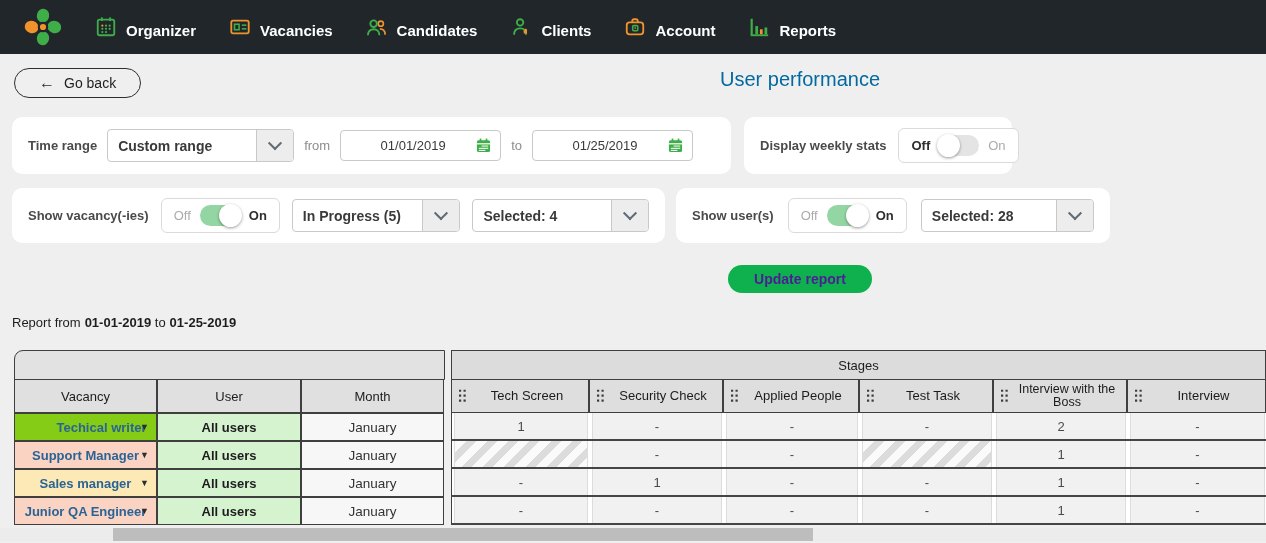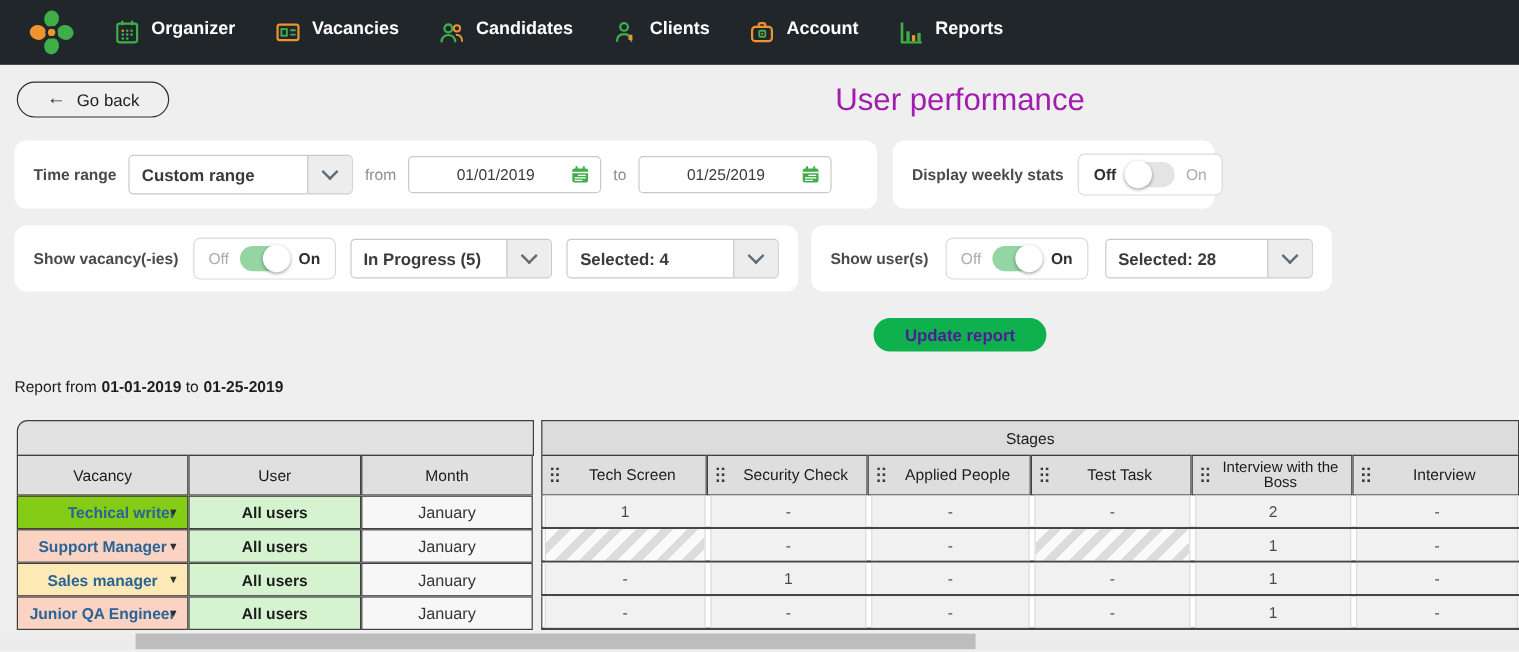--- a/index.html
+++ b/index.html
@@ -6,30 +6,30 @@
   body{
     width:1266px;height:543px;position:relative;overflow:hidden;
     background:#efefef;font-family:"Liberation Sans",sans-serif;
     -webkit-font-smoothing:antialiased;
   }
   
   .nav{position:absolute;top:0;left:0;width:1266px;height:54px;background:#21262b;
        display:flex;align-items:center;padding-left:22px;box-sizing:border-box;}
   .logo{width:42px;height:42px;margin-right:30px;display:flex;align-items:center;justify-content:center;}
   .nav-items{display:flex;align-items:center;}
-  .nav-item{display:flex;align-items:flex-start;gap:8px;margin-right:32px;cursor:pointer;}
+  .nav-item{display:flex;align-items:flex-end;gap:8px;margin-right:32px;cursor:pointer;}
   .nav-item .lbl{color:#ffffff;font-size:15px;font-weight:700;}
   .nav-icon{display:flex;align-items:center;justify-content:center;width:24px;height:24px;}
   
   .back-btn{position:absolute;left:14px;top:68px;height:30px;padding:0 24px;
     border:1px solid #2e2e2e;border-radius:16px;background:#efefef;
     display:flex;align-items:center;gap:9px;font-size:14px;color:#1e1e1e;cursor:pointer;box-sizing:border-box;}
   .back-arrow{font-size:16px;font-weight:700;color:#2e2e2e;line-height:1;}
   .page-title{position:absolute;left:400px;top:68px;width:800px;text-align:center;
-    font-size:26px;color:#a21caf;}
+    font-size:20px;color:#0369a1;}
   
   .panel{position:absolute;background:#fff;border-radius:10px;display:flex;align-items:center;
     box-sizing:border-box;padding:0 16px;}
   #panel-time{left:12px;top:117px;width:719px;height:57px;gap:10px;}
   #panel-weekly{left:744px;top:117px;width:268px;height:57px;gap:12px;}
   #panel-vac{left:12px;top:188px;width:653px;height:55px;gap:12px;}
   #panel-usr{left:676px;top:188px;width:434px;height:55px;gap:14px;}
   .f-label{font-size:13px;font-weight:700;color:#4a4a4a;white-space:nowrap;}
   .muted{font-size:13px;color:#8d8d8d;}
   .select{height:33px;background:#fff;border:1px solid #c9c9c9;border-radius:4px;

